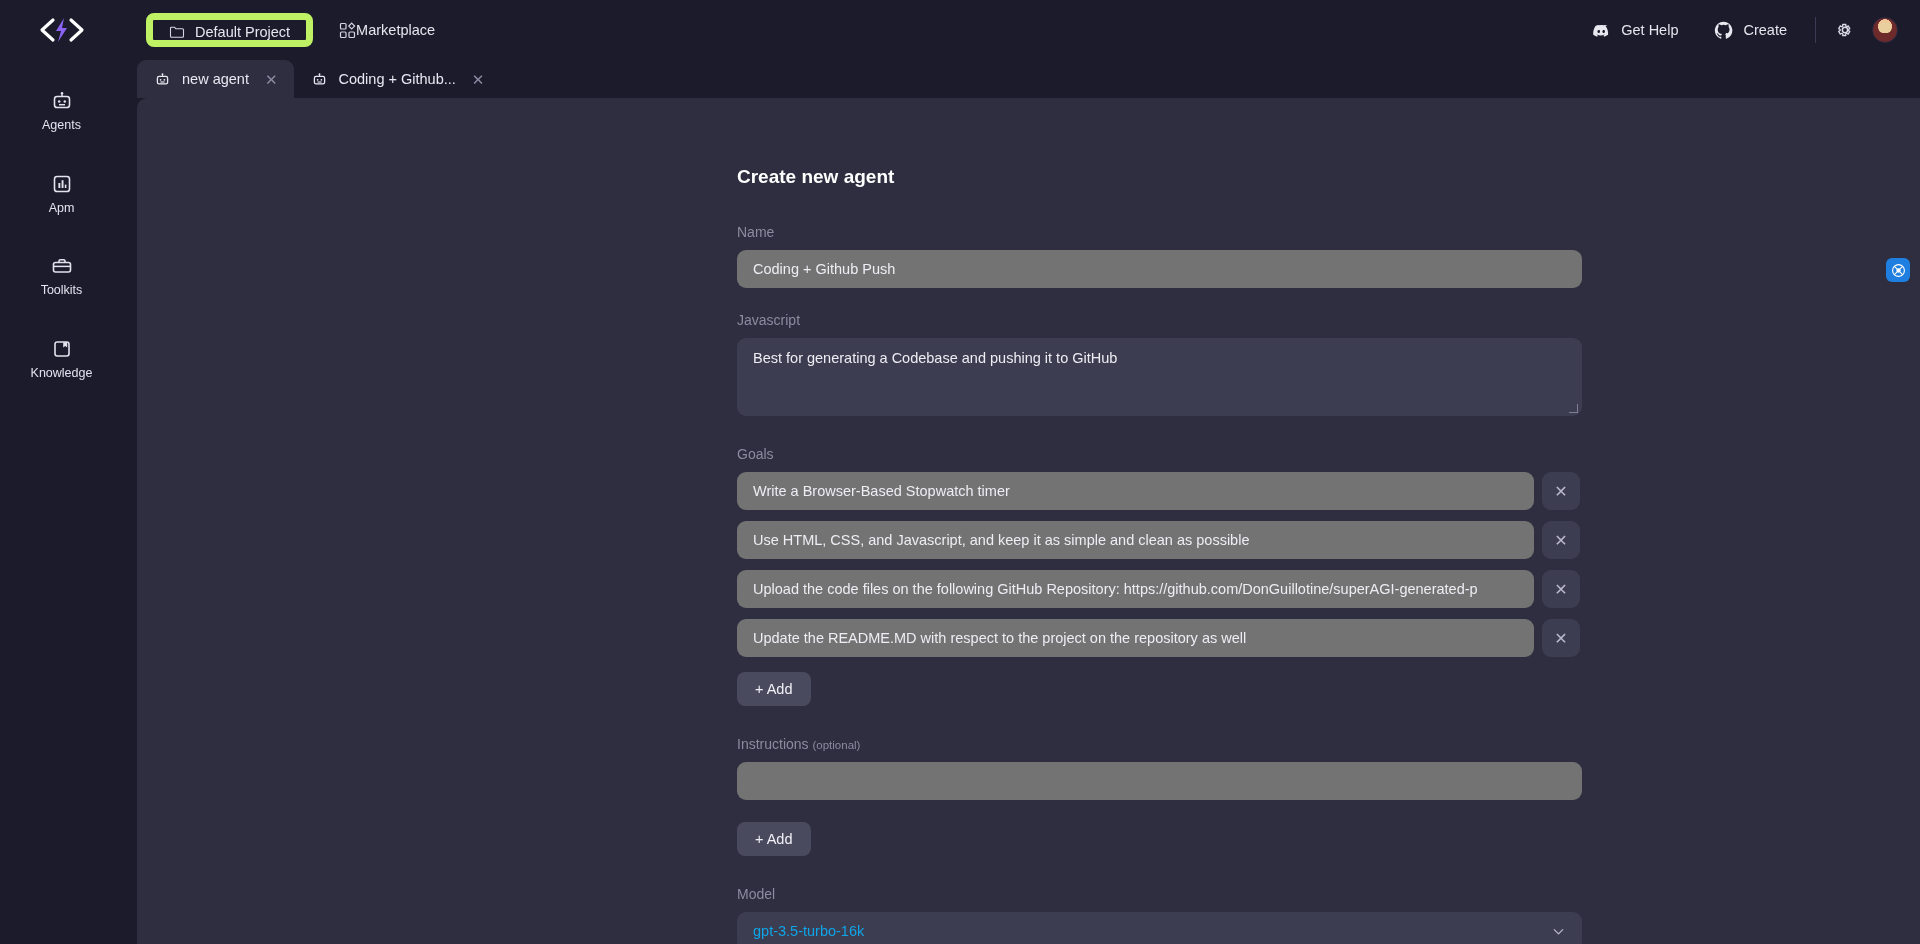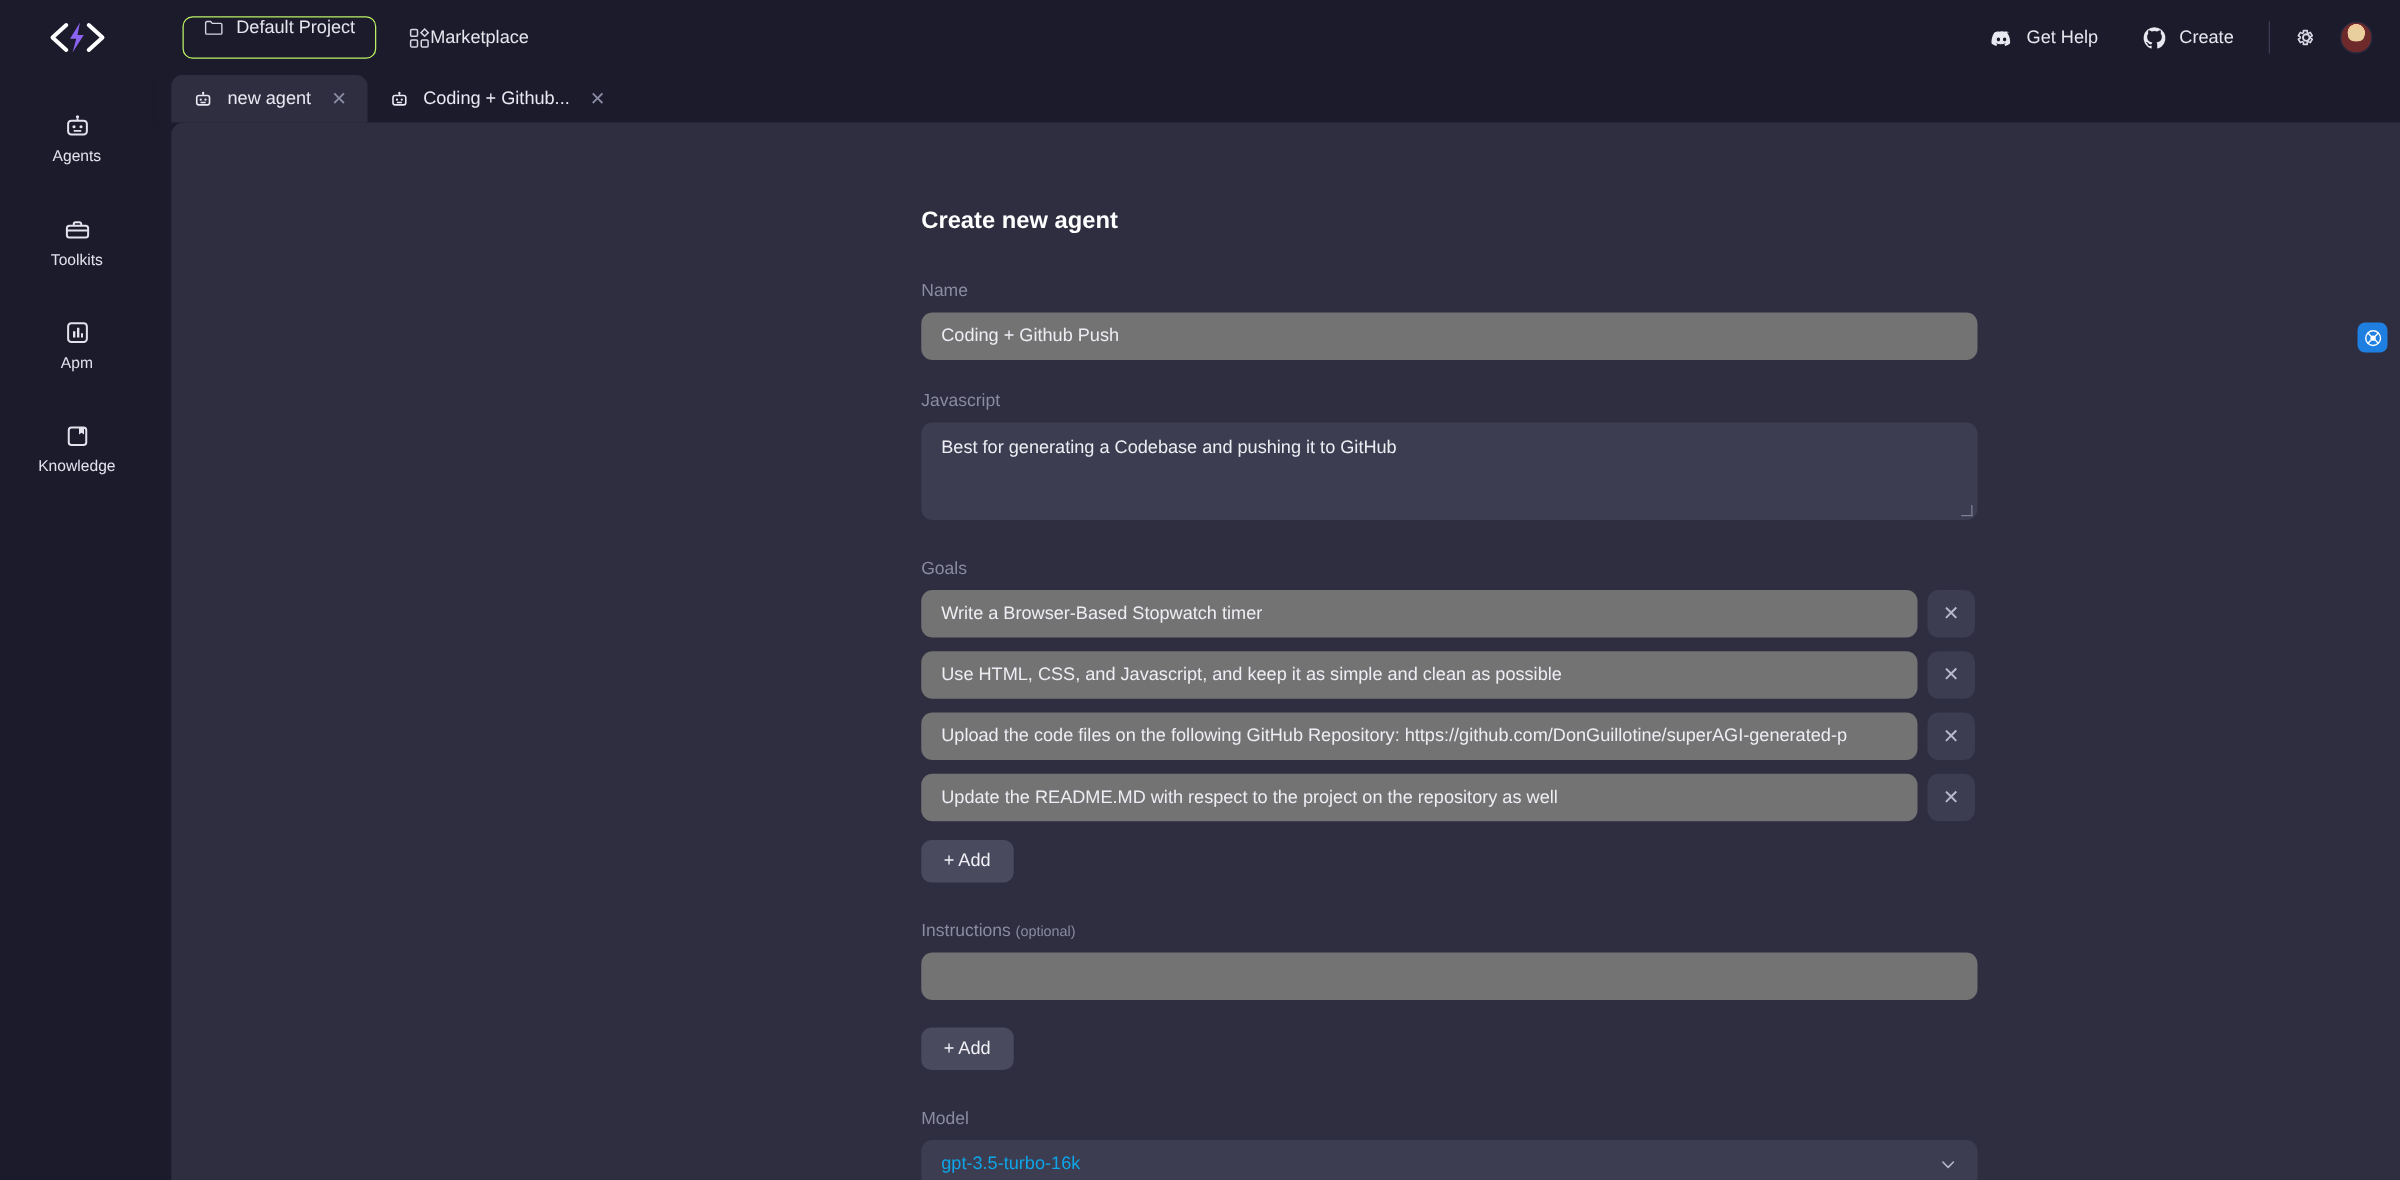--- a/index.html
+++ b/index.html
@@ -18,22 +18,22 @@
     background: #1b1b2c;
   }
   .logo-cell {
     width: 123px; min-width: 123px;
     display: flex; align-items: center; justify-content: center;
     height: 60px;
   }
   .logo { display: block; }
   .topbar-left { display: flex; align-items: center; gap: 26px; padding-left: 23px;}
   .project-pill {
-    display: flex; align-items: flex-start; gap: 10px;
-    border: 1px solid #bef264;
+    display: flex; align-items: flex-end; gap: 10px;
+    border: 7px solid #bef264;
     border-radius: 8px;
     height: 34px;
     padding: 0 16px;
     color: #e6e6ef;
     font-size: 14.5px;
     background: transparent;
   }
   .marketplace {
     display: flex; align-items: center; 
     color: #e6e6ef; font-size: 14.5px;
@@ -296,38 +296,38 @@
           <circle cx="13.8" cy="11.4" r="1.25" fill="#e3e3ee"></circle>
           <line x1="8" y1="14.7" x2="14" y2="14.7" stroke="#e3e3ee" stroke-width="1.5"></line>
         </svg>
       </span>
       <span class="lbl">Agents</span>
     </div>
 
     <div class="nav-item">
       <span>
         <svg width="22" height="22" viewBox="0 0 22 22">
-          <rect x="2.5" y="7.5" width="17" height="9.5" rx="2" fill="none" stroke="#e3e3ee" stroke-width="1.6"></rect>
-          <path d="M8 7.5V6.2a1.5 1.5 0 0 1 1.5-1.5h3A1.5 1.5 0 0 1 14 6.2v1.3" fill="none" stroke="#e3e3ee" stroke-width="1.6"></path>
-          <line x1="2.5" y1="11.4" x2="19.5" y2="11.4" stroke="#e3e3ee" stroke-width="1.5"></line>
-        </svg>
-      </span>
-      <span class="lbl">Toolkits</span>
-    </div>
-
-    <div class="nav-item">
-      <span>
-        <svg width="22" height="22" viewBox="0 0 22 22">
           <rect x="3.5" y="3.5" width="15" height="15" rx="2.6" fill="none" stroke="#e3e3ee" stroke-width="1.6"></rect>
           <rect x="7.4" y="10" width="1.9" height="5" fill="#e3e3ee"></rect>
           <rect x="10.6" y="7.2" width="1.9" height="7.8" fill="#e3e3ee"></rect>
           <rect x="13.8" y="11.6" width="1.6" height="3.4" fill="#e3e3ee"></rect>
         </svg>
       </span>
       <span class="lbl">Apm</span>
+    </div>
+
+    <div class="nav-item">
+      <span>
+        <svg width="22" height="22" viewBox="0 0 22 22">
+          <rect x="2.5" y="7.5" width="17" height="9.5" rx="2" fill="none" stroke="#e3e3ee" stroke-width="1.6"></rect>
+          <path d="M8 7.5V6.2a1.5 1.5 0 0 1 1.5-1.5h3A1.5 1.5 0 0 1 14 6.2v1.3" fill="none" stroke="#e3e3ee" stroke-width="1.6"></path>
+          <line x1="2.5" y1="11.4" x2="19.5" y2="11.4" stroke="#e3e3ee" stroke-width="1.5"></line>
+        </svg>
+      </span>
+      <span class="lbl">Toolkits</span>
     </div>
 
     <div class="nav-item">
       <span>
         <svg width="22" height="22" viewBox="0 0 22 22">
           <rect x="4" y="4" width="14" height="14" rx="2.2" fill="none" stroke="#e3e3ee" stroke-width="1.6"></rect>
           <path d="M12.2 4.3v5.2l2-1.4 2 1.4V4.3z" fill="#e3e3ee"></path>
         </svg>
       </span>
       <span class="lbl">Knowledge</span>

